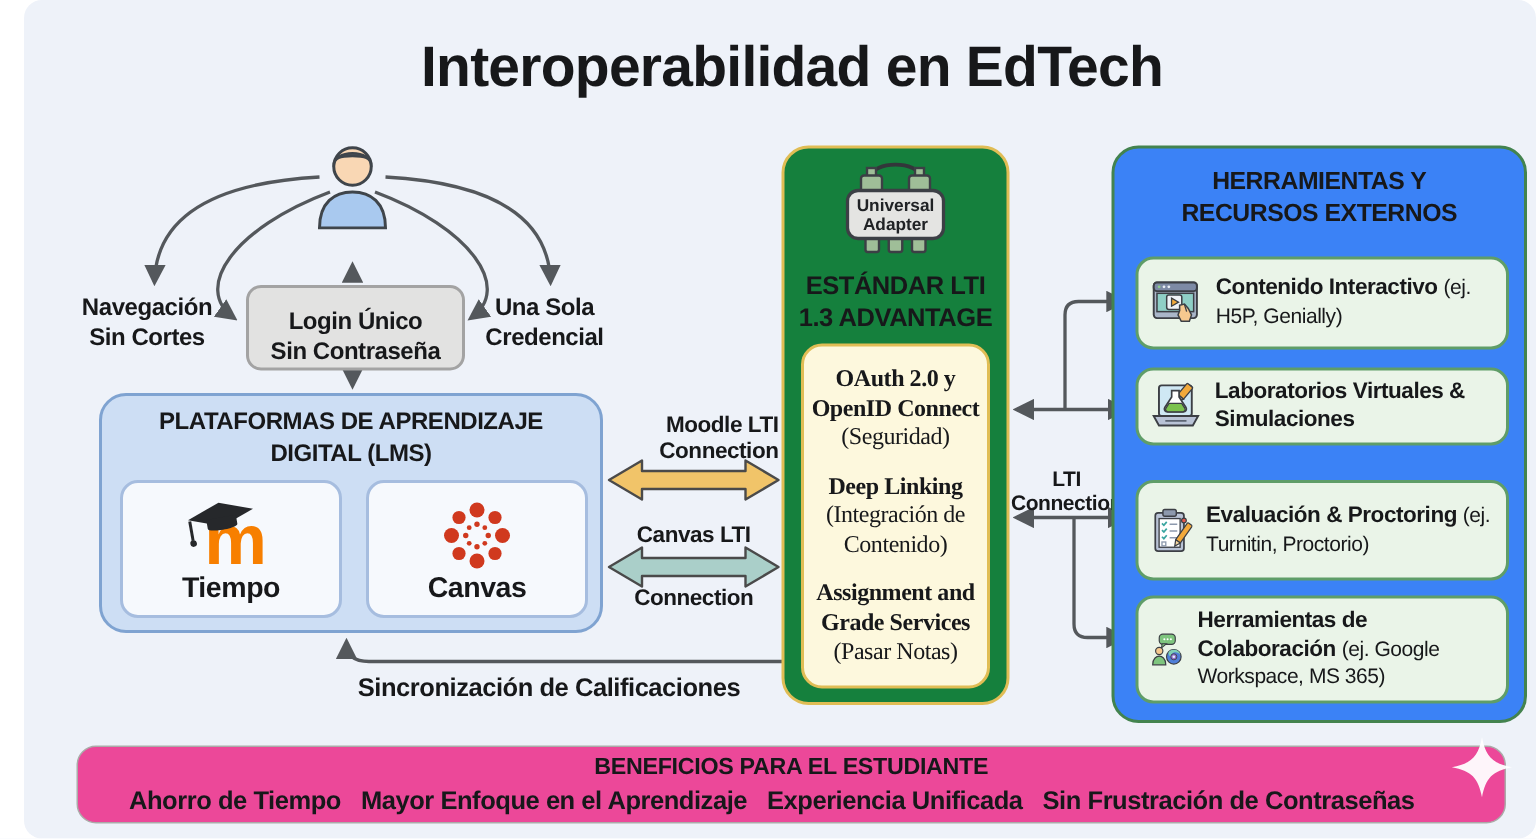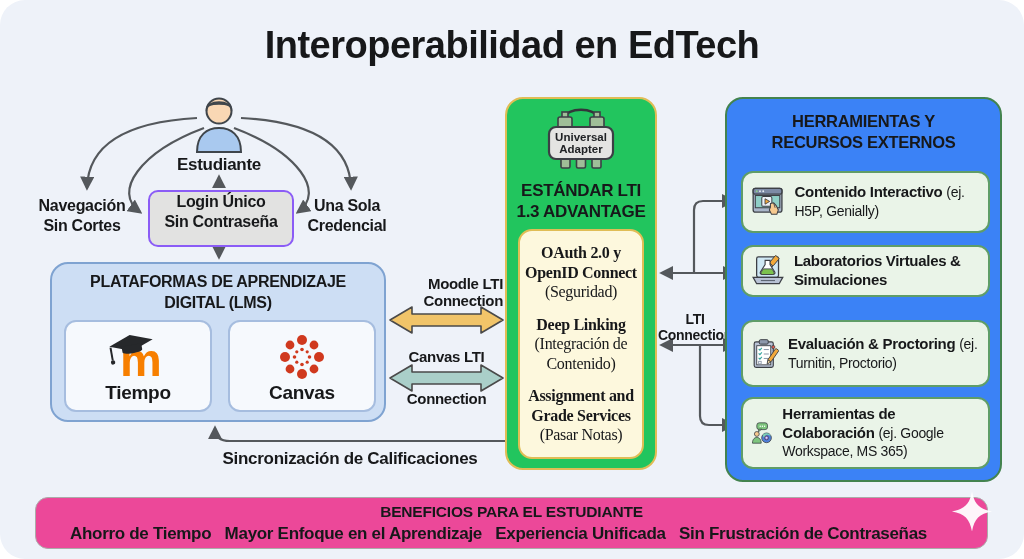--- a/index.html
+++ b/index.html
@@ -1,33 +1,33 @@
 <!DOCTYPE html>
 <html><head>
 <meta charset="utf-8">
 <style>
   html,body{margin:0;padding:0;background:#fff;}
   body{width:1024px;height:559px;position:relative;overflow:hidden;
        font-family:"Liberation Sans",sans-serif;color:#17181a;}
-  .canvas{position:absolute;inset:0;background:#eef2f9;border-radius:25px;}
+  .canvas{position:absolute;inset:0;background:#eef2f9;border-radius:12px;margin-left:16px;}
   .abs{position:absolute;}
   .page-title{left:0;top:24px;width:1024px;text-align:center;font-size:38px;
               font-weight:bold;letter-spacing:-.5px;}
   .small-label{font-size:16px;font-weight:bold;line-height:1.22;text-align:center;letter-spacing:-.3px;}
   .login-box{left:148px;top:190px;width:142px;height:53px;background:#e2e2e1;
-             border:2px solid #8b5cf6;border-radius:10px;display:flex;flex-direction:column;
-             justify-content:flex-start;font-size:16px;font-weight:bold;text-align:center;line-height:1.25;letter-spacing:-.3px;}
+             border:2px solid #a3a3a3;border-radius:10px;display:flex;flex-direction:column;
+             justify-content:flex-end;font-size:16px;font-weight:bold;text-align:center;line-height:1.25;letter-spacing:-.3px;}
   
   .panel{border-radius:18px;box-sizing:border-box;}
   .lms-panel{left:50px;top:262px;width:336px;height:160px;background:#cddef4;border:2px solid #7fa3d1;}
   .lms-title{left:0;top:8px;width:100%;font-size:16px;font-weight:bold;line-height:1.3;text-align:center;letter-spacing:-.3px;}
   .lms-card{top:56px;width:148px;height:92px;background:#f6f9fd;border:2px solid #a6bddf;border-radius:12px;
             box-sizing:border-box;display:flex;flex-direction:column;align-items:center;justify-content:flex-end;padding-bottom:6px;}
   .lms-card .name{font-size:19px;font-weight:bold;letter-spacing:-.3px;}
-  .lti-panel{left:505px;top:97px;width:152px;height:373px;background:#22c55e;border:2.5px solid #e0bd55;}
+  .lti-panel{left:505px;top:97px;width:152px;height:373px;background:#15803d;border:2.5px solid #e0bd55;}
   .lti-title{left:0;top:82px;width:100%;font-size:17px;font-weight:bold;line-height:1.22;text-align:center;letter-spacing:-.3px;}
   .lti-inner{left:11px;top:130px;width:126px;height:230px;background:#fdf8dd;border:2px solid #e0bd55;
              border-radius:14px;box-sizing:border-box;padding-top:12px;}
   .lti-service{text-align:center;font-size:16px;line-height:1.22;margin-bottom:13px;letter-spacing:-.3px;font-family:Liberation Serif, serif;}
   .lti-service .t{font-weight:bold;}
   .ext-panel{left:725px;top:97px;width:277px;height:385px;background:#3b82f6;border:2.5px solid #43834f;}
   .ext-title{left:0;top:12px;width:100%;font-size:16.5px;font-weight:bold;line-height:1.3;text-align:center;letter-spacing:-.3px;}
   .ext-item{left:14px;width:249px;background:#eaf4e8;border:2px solid #5f9d68;border-radius:12px;
             box-sizing:border-box;display:flex;align-items:center;gap:9px;padding:16px 8px;}
   .ext-item .txt{font-size:15px;line-height:1.25;letter-spacing:-.3px;}
@@ -71,21 +71,20 @@
     </g>
   </svg>
 
   <div class="abs page-title">Interoperabilidad en EdTech</div>
 
   <svg class="abs" width="60" height="58" viewBox="0 0 60 58" style="left:189px;top:95px;">
     <path d="M8 57 C8 40 18 33 30 33 C42 33 52 40 52 57 Z" fill="#a9c9ef" stroke="#3f454b" stroke-width="2"></path>
     <circle cx="30" cy="16" r="12.5" fill="#f9d7b4" stroke="#3f454b" stroke-width="2"></circle>
     <path d="M17.5 16 C16 4 44 4 42.5 16 C42.5 10 38 9 30 9 C22 9 17.5 10 17.5 16 Z" fill="#4a4f54" stroke="#3f454b" stroke-width="1.5"></path>
   </svg>
-  <div class="abs small-label" style="left:148px;top:155px;width:142px;font-size:17px;">Estudiante</div>
   <div class="abs login-box">
     <span>Login Único</span>
     <span>Sin Contraseña</span>
   </div>
   <div class="abs small-label" style="left:22px;top:196px;width:120px;">
     <div>Navegación</div>
       <div>Sin Cortes</div>
   </div>
   <div class="abs small-label" style="left:287px;top:196px;width:120px;">
     <div>Una Sola</div>

